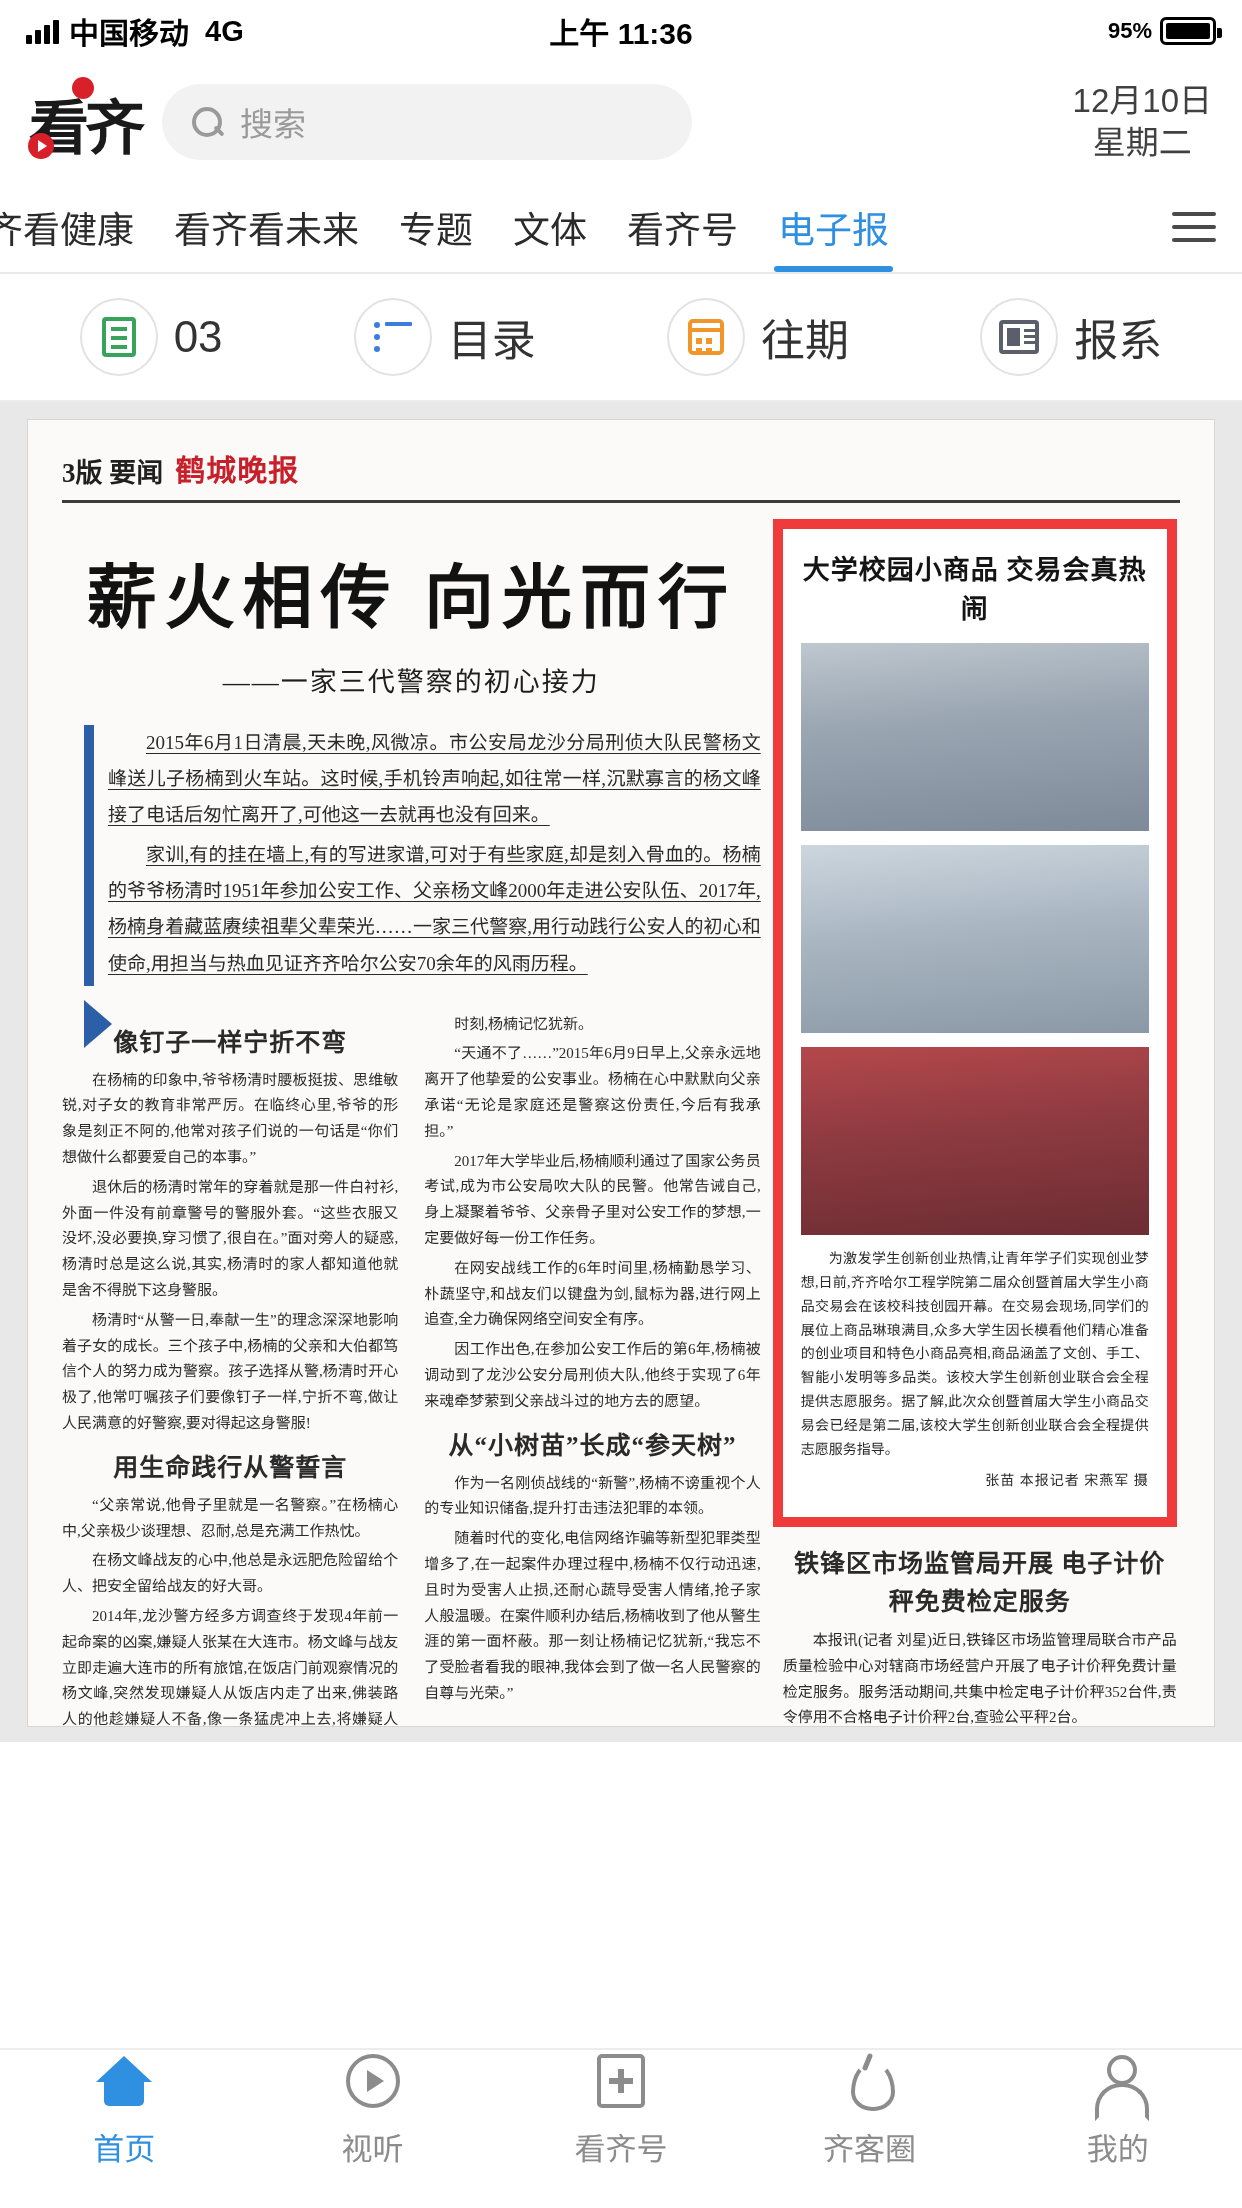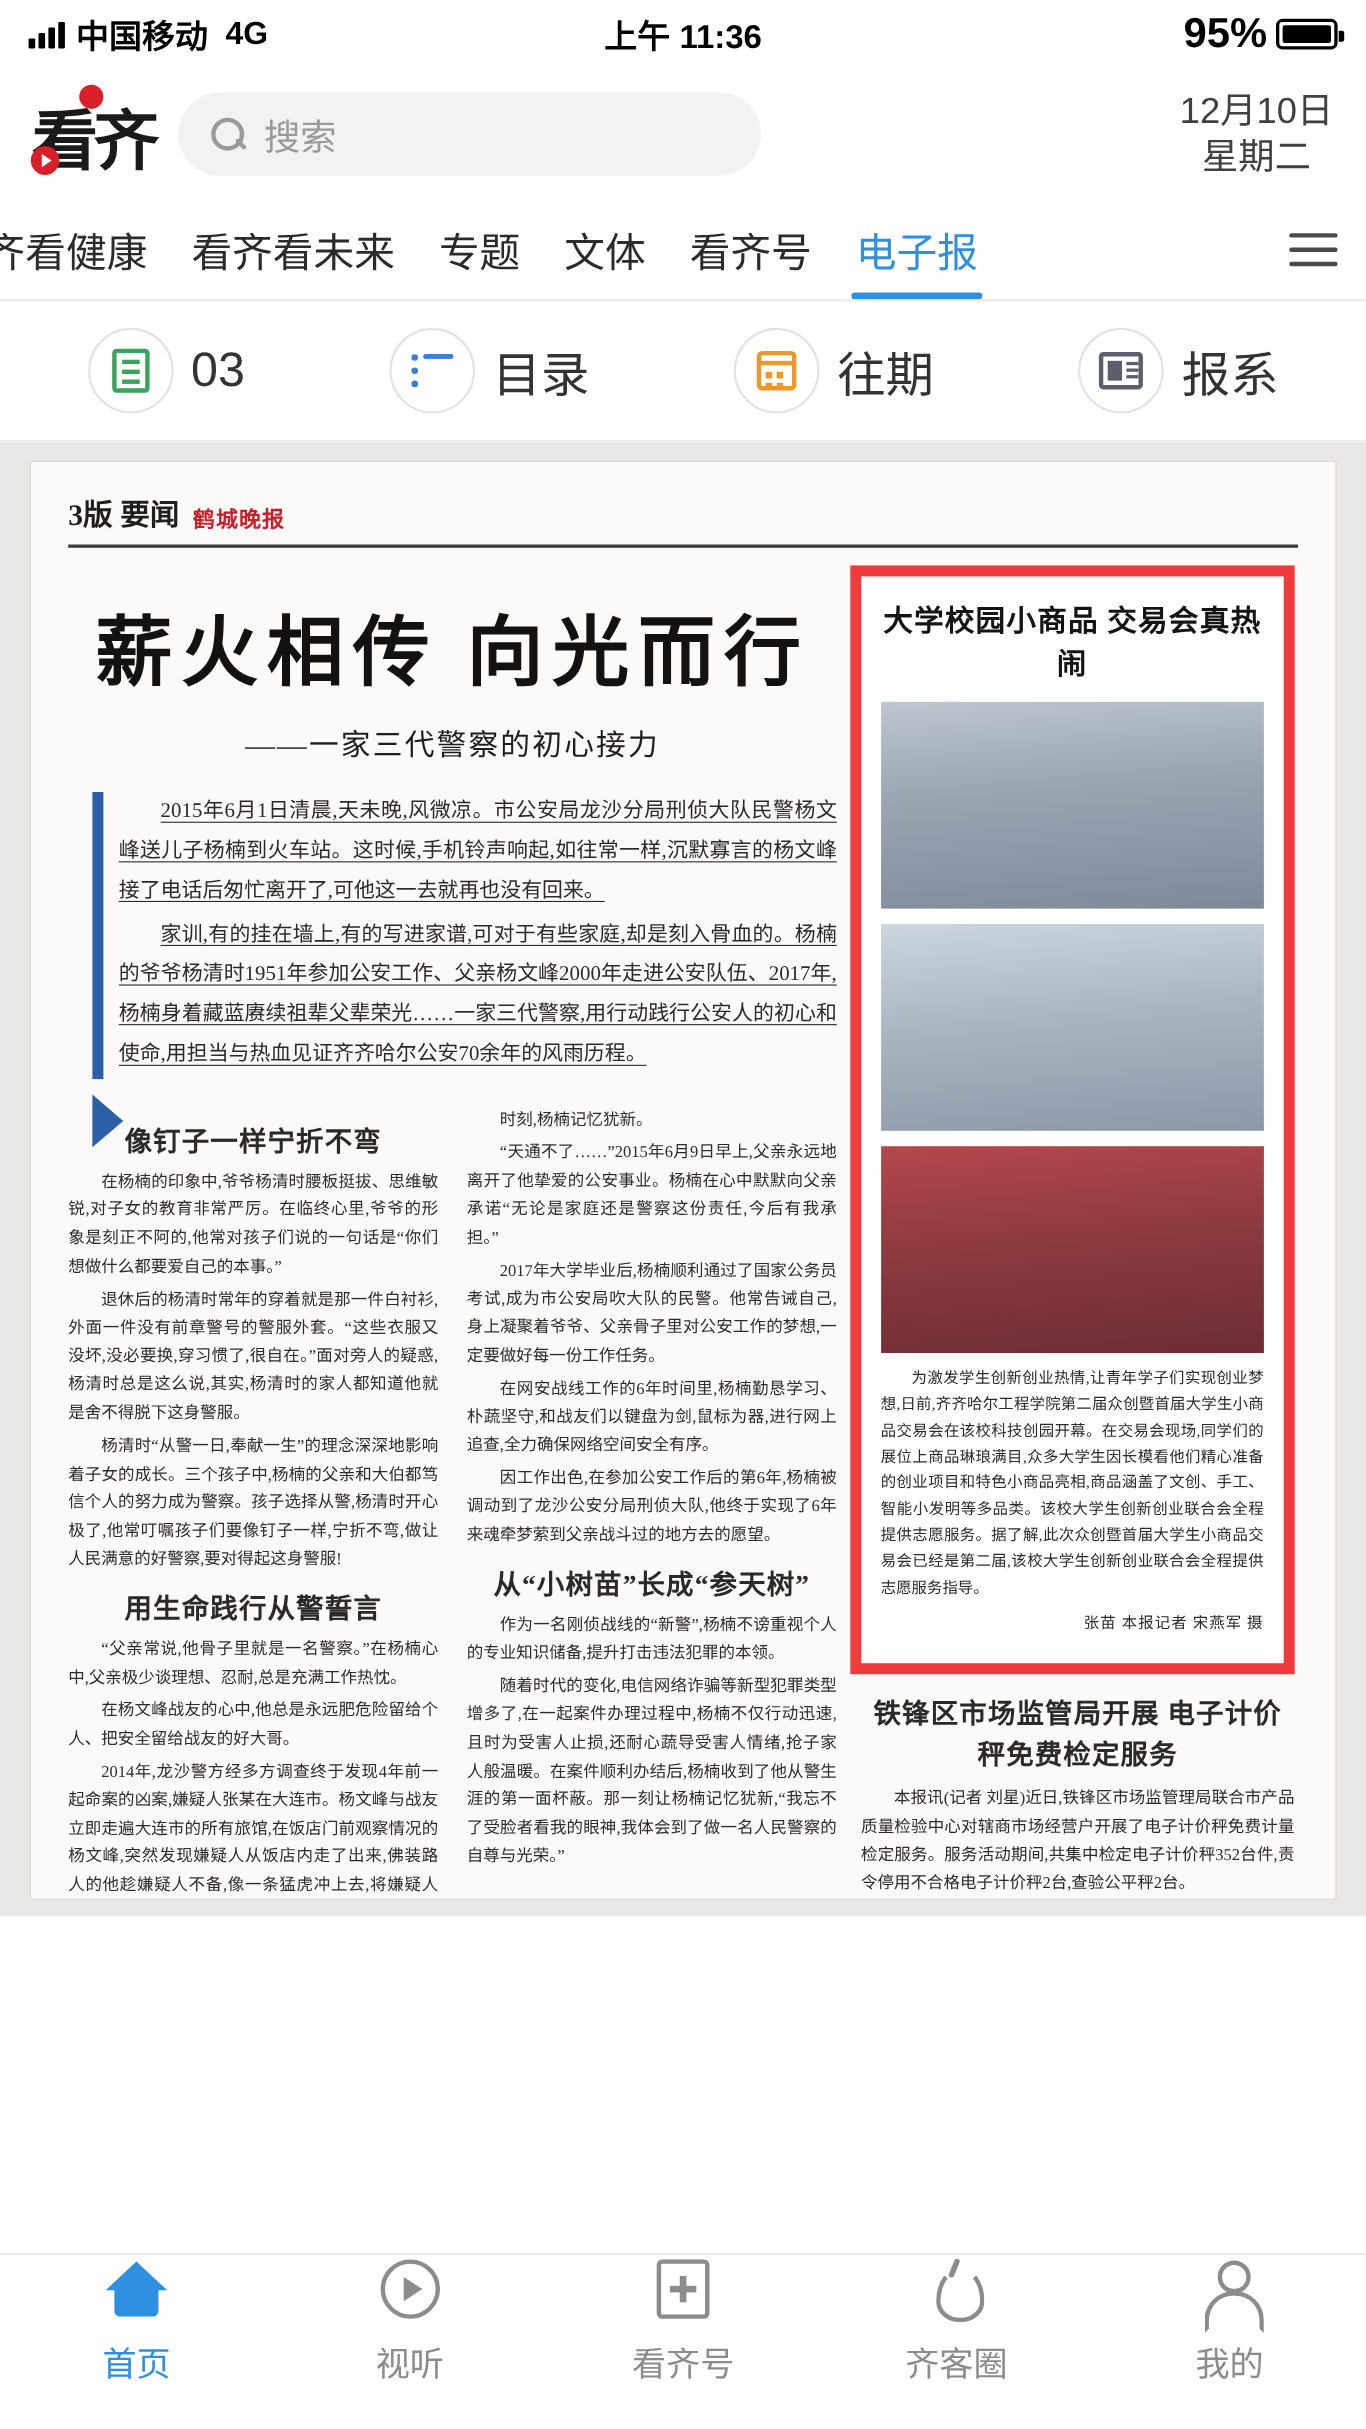--- a/index.html
+++ b/index.html
@@ -21,21 +21,21 @@
   .signal { display: flex; align-items: flex-end; gap: 3px; height: 26px; }
   .signal i { display: block; width: 6px; background: #000; border-radius: 1px; }
   .signal i:nth-child(1) { height: 9px; }
   .signal i:nth-child(2) { height: 14px; }
   .signal i:nth-child(3) { height: 19px; }
   .signal i:nth-child(4) { height: 24px; }
   .carrier { font-size: 30px; letter-spacing: 0px; }
   .net { font-size: 29px; margin-left: 6px; }
   .sb-center { font-size: 30px; text-align: center; }
   .sb-right { flex: 1; display: flex; align-items: center; justify-content: flex-end; gap: 8px; }
-  .batt-num { font-size: 38px; }
+  .batt-num { font-size: 22px; }
   .batt {
     width: 56px; height: 28px; border: 3px solid #000; border-radius: 6px;
     position: relative; padding: 3px;
   }
   .batt::after {
     content: ""; position: absolute; right: -9px; top: 8px;
     width: 5px; height: 10px; background: #000; border-radius: 0 2px 2px 0;
   }
   .batt span { display: block; height: 100%; background: #000; border-radius: 2px; }
 
@@ -169,21 +169,21 @@
     color: #2a2a2a; overflow: hidden;
   }
   .masthead {
     display: flex; align-items: flex-end; justify-content: space-between;
     border-bottom: 3px solid #3b3b3b; padding-bottom: 10px;
   }
   .masthead-left { font-size: 17px; color: #3a3a3a; letter-spacing: 0.5px; display: flex; gap: 22px; }
   .masthead-right { display: flex; align-items: flex-end; gap: 12px; }
   .page-no { font-size: 27px; font-weight: bold; color: #1f1f1f; }
   .brand-red {
-    font-size: 20px; font-weight: bold; color: #c8202a;
+    font-size: 30px; font-weight: bold; color: #c8202a;
     font-family: "Liberation Serif", serif; letter-spacing: 1px;
   }
   .paper-body { display: flex; gap: 22px; margin-top: 20px; }
   .left-col { width: 700px; }
   .right-col { width: 398px; position: relative; }
 
   .headline {
     font-size: 70px; font-weight: bold; color: #121212; text-align: center;
     letter-spacing: 8px; margin-top: 18px;
     font-family: "Liberation Serif", "DejaVu Serif", serif;

